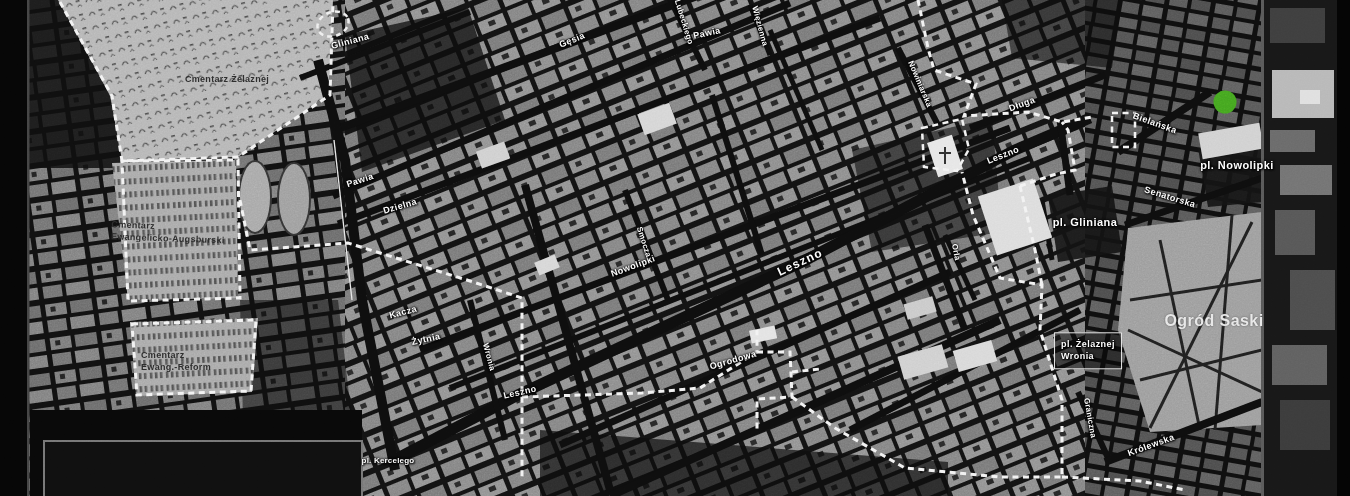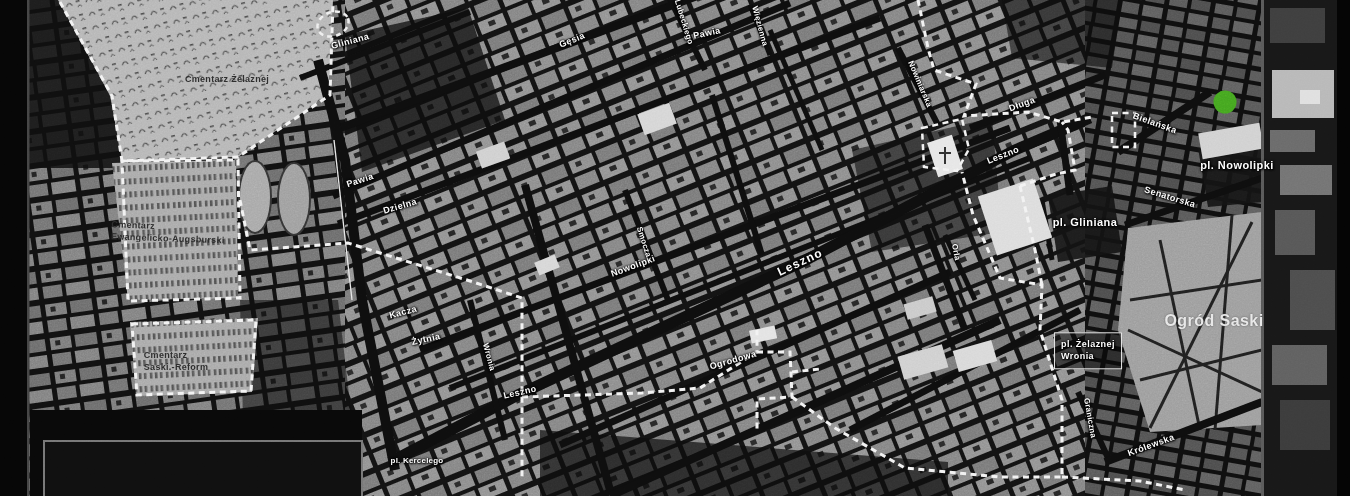--- a/index.html
+++ b/index.html
@@ -205,40 +205,40 @@
 
 <div class="lbl dark" style="left:227px;top:79px;transform:translate(-50%,-50%)">Cmentarz Żelaznej</div>
 
 <div class="lbl dark" style="left:168px;top:233px;transform:translate(-50%,-50%) rotate(2deg)">
   <span class="ln">Cmentarz</span>
   <span class="ln">Ewangelicko-Augsburski</span>
 </div>
 
 <div class="lbl dark" style="left:176px;top:362px;transform:translate(-50%,-50%)">
   <span class="ln">Cmentarz</span>
-  <span class="ln">Saski.-Reform</span>
+  <span class="ln">Ewang.-Reform</span>
 </div>
 
 <div class="lbl" style="left:350px;top:41px;transform:translate(-50%,-50%) rotate(-15deg)">Gliniana</div>
 <div class="lbl" style="left:572px;top:40px;transform:translate(-50%,-50%) rotate(-22deg)">Gęsia</div>
 <div class="lbl small" style="left:684px;top:22px;transform:translate(-50%,-50%) rotate(73deg)">Lubeckiego</div>
 <div class="lbl small" style="left:760px;top:26px;transform:translate(-50%,-50%) rotate(75deg)">Więzienna</div>
 <div class="lbl" style="left:707px;top:33px;transform:translate(-50%,-50%) rotate(-12deg)">Pawia</div>
 <div class="lbl" style="left:360px;top:180px;transform:translate(-50%,-50%) rotate(-18deg)">Pawia</div>
 <div class="lbl" style="left:400px;top:206px;transform:translate(-50%,-50%) rotate(-16deg)">Dzielna</div>
 <div class="lbl" style="left:633px;top:266px;transform:translate(-50%,-50%) rotate(-20deg)">Nowolipki</div>
 <div class="lbl small" style="left:644px;top:242px;transform:translate(-50%,-50%) rotate(72deg)">Smocza</div>
 <div class="lbl" style="left:403px;top:312px;transform:translate(-50%,-50%) rotate(-15deg)">Kacza</div>
 <div class="lbl" style="left:426px;top:339px;transform:translate(-50%,-50%) rotate(-12deg)">Żytnia</div>
 <div class="lbl small" style="left:489px;top:357px;transform:translate(-50%,-50%) rotate(75deg)">Wronia</div>
 <div class="lbl" style="left:520px;top:392px;transform:translate(-50%,-50%) rotate(-13deg)">Leszno</div>
 <div class="lbl big" style="left:800px;top:262px;transform:translate(-50%,-50%) rotate(-25deg)">Leszno</div>
 <div class="lbl" style="left:1003px;top:155px;transform:translate(-50%,-50%) rotate(-22deg)">Leszno</div>
 <div class="lbl" style="left:733px;top:360px;transform:translate(-50%,-50%) rotate(-16deg)">Ogrodowa</div>
-<div class="lbl small" style="left:417px;top:460px;transform:translate(-50%,-50%)">pl. Kercelego</div>
+<div class="lbl small" style="left:388px;top:460px;transform:translate(-50%,-50%)">pl. Kercelego</div>
 <div class="lbl small" style="left:920px;top:84px;transform:translate(-50%,-50%) rotate(67deg)">Nowiniarska</div>
 <div class="lbl" style="left:1022px;top:104px;transform:translate(-50%,-50%) rotate(-20deg)">Długa</div>
 <div class="lbl" style="left:1155px;top:123px;transform:translate(-50%,-50%) rotate(20deg)">Bielańska</div>
 <div class="lbl plaza" style="left:1237px;top:165px;transform:translate(-50%,-50%)">pl. Nowolipki</div>
 <div class="lbl" style="left:1170px;top:197px;transform:translate(-50%,-50%) rotate(17deg)">Senatorska</div>
 <div class="lbl plaza" style="left:1085px;top:222px;transform:translate(-50%,-50%)">pl. Gliniana</div>
 <div class="lbl boxed" style="left:1088px;top:351px;transform:translate(-50%,-50%)">
   <span class="ln">pl. Żelaznej</span>
   <span class="ln">Wronia</span>
 </div>

